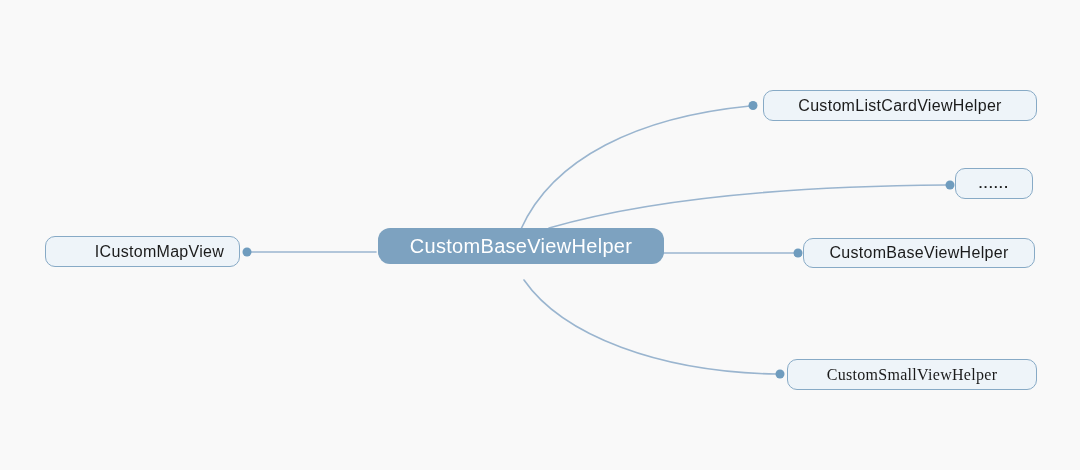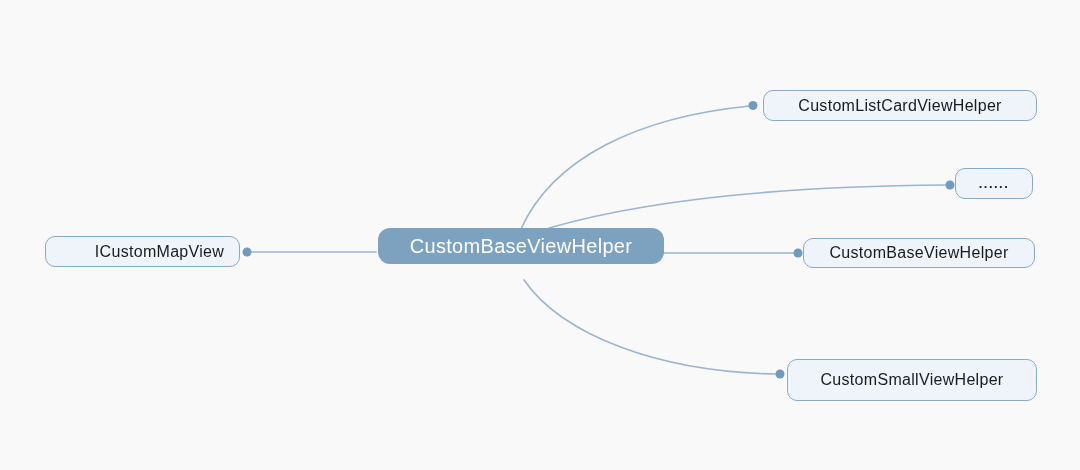--- a/index.html
+++ b/index.html
@@ -58,21 +58,21 @@
     border: 1.5px solid var(--node-border);
     border-radius: 10px;
     color: var(--node-text);
     font-size: 16px;
   }
   .node.left-node   { left: 45px;  top: 236px; width: 195px; height: 31px; padding-left: 34px; }
   .node.right-1     { left: 763px; top: 90px;  width: 274px; height: 31px; }
   .node.right-2     { left: 955px; top: 168px; width: 78px;  height: 31px;
                       font-weight: bold; font-size: 13px; letter-spacing: 1.5px; }
   .node.right-3     { left: 803px; top: 238px; width: 232px; height: 30px; }
-  .node.right-4     { left: 787px; top: 359px; width: 250px; height: 42px; }
+  .node.right-4     { left: 787px; top: 359px; width: 250px; height: 31px; font-family: Liberation Serif, serif; }
 </style>
 </head>
 <body>
 
 <div class="canvas">
 
   <svg class="wires" viewBox="0 0 1080 470" aria-hidden="true">
 
     <path class="connector" d="M247,252 H376"></path>
 

